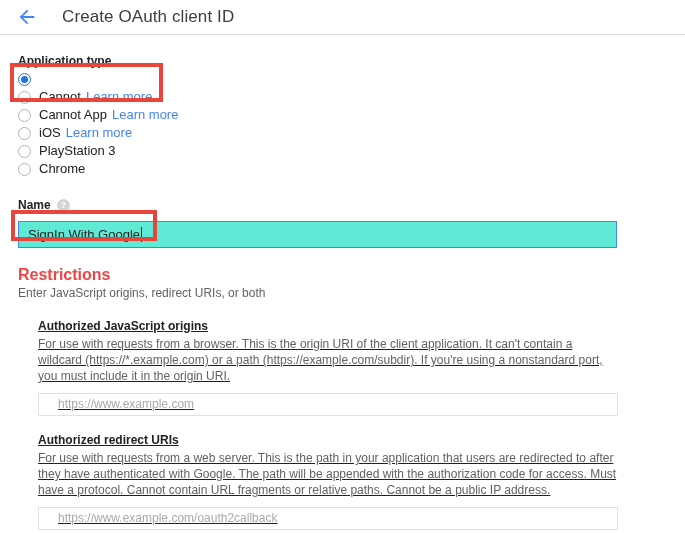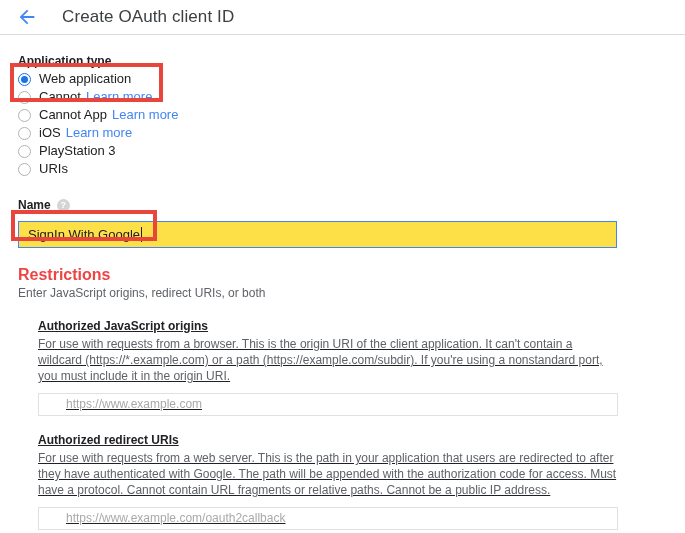--- a/index.html
+++ b/index.html
@@ -154,21 +154,21 @@
   }
   .name-input {
     margin-top: 8px;
     width: 599px;
     height: 27px;
     border: 1px solid #4285f4;
     box-sizing: border-box;
     display: flex;
     align-items: center;
     padding: 0 9px;
-    background: #fde047;
+    background: #5eead4;
     position: relative;
   }
   .name-input-text {
     font-size: 13px;
     color: #202124;
     line-height: 27px;
     white-space: nowrap;
   }
   .caret {
     display: inline-block;
@@ -216,21 +216,21 @@
   }
   .text-input {
     margin-top: 9px;
     width: 580px;
     height: 23px;
     border: 1px solid #e0e0e0;
     box-sizing: border-box;
     background: #fff;
     display: flex;
     align-items: center;
-    padding: 0 27px;
+    padding: 0 19px;
     cursor: text;
   }
   .text-input .ph {
     font-size: 12px;
     color: #a9a9a9;
     line-height: 23px;
   }
 </style>
 </head>
 <body>
@@ -246,21 +246,20 @@
 
 <div class="content">
 
   <div class="apptype-block">
     <div class="field-label">Application type</div>
 
     <div class="radio-list">
 
       <div class="radio-row">
         <span class="radio checked"></span>
-        <span class="radio-label">Web application</span>
       </div>
 
       <div class="radio-row">
         <span class="radio"></span>
         <span class="radio-label">Cannot</span>
         <span class="learn-more">Learn more</span>
       </div>
 
       <div class="radio-row">
         <span class="radio"></span>
@@ -274,21 +273,21 @@
         <span class="learn-more">Learn more</span>
       </div>
 
       <div class="radio-row">
         <span class="radio"></span>
         <span class="radio-label">PlayStation 3</span>
       </div>
 
       <div class="radio-row">
         <span class="radio"></span>
-        <span class="radio-label">URIs</span>
+        <span class="radio-label">Chrome</span>
       </div>
 
     </div>
   </div>
 
   <div class="name-block">
     <div class="name-label-row">
       <span class="field-label">Name</span>
       <span class="help-icon">?</span>
     </div>

